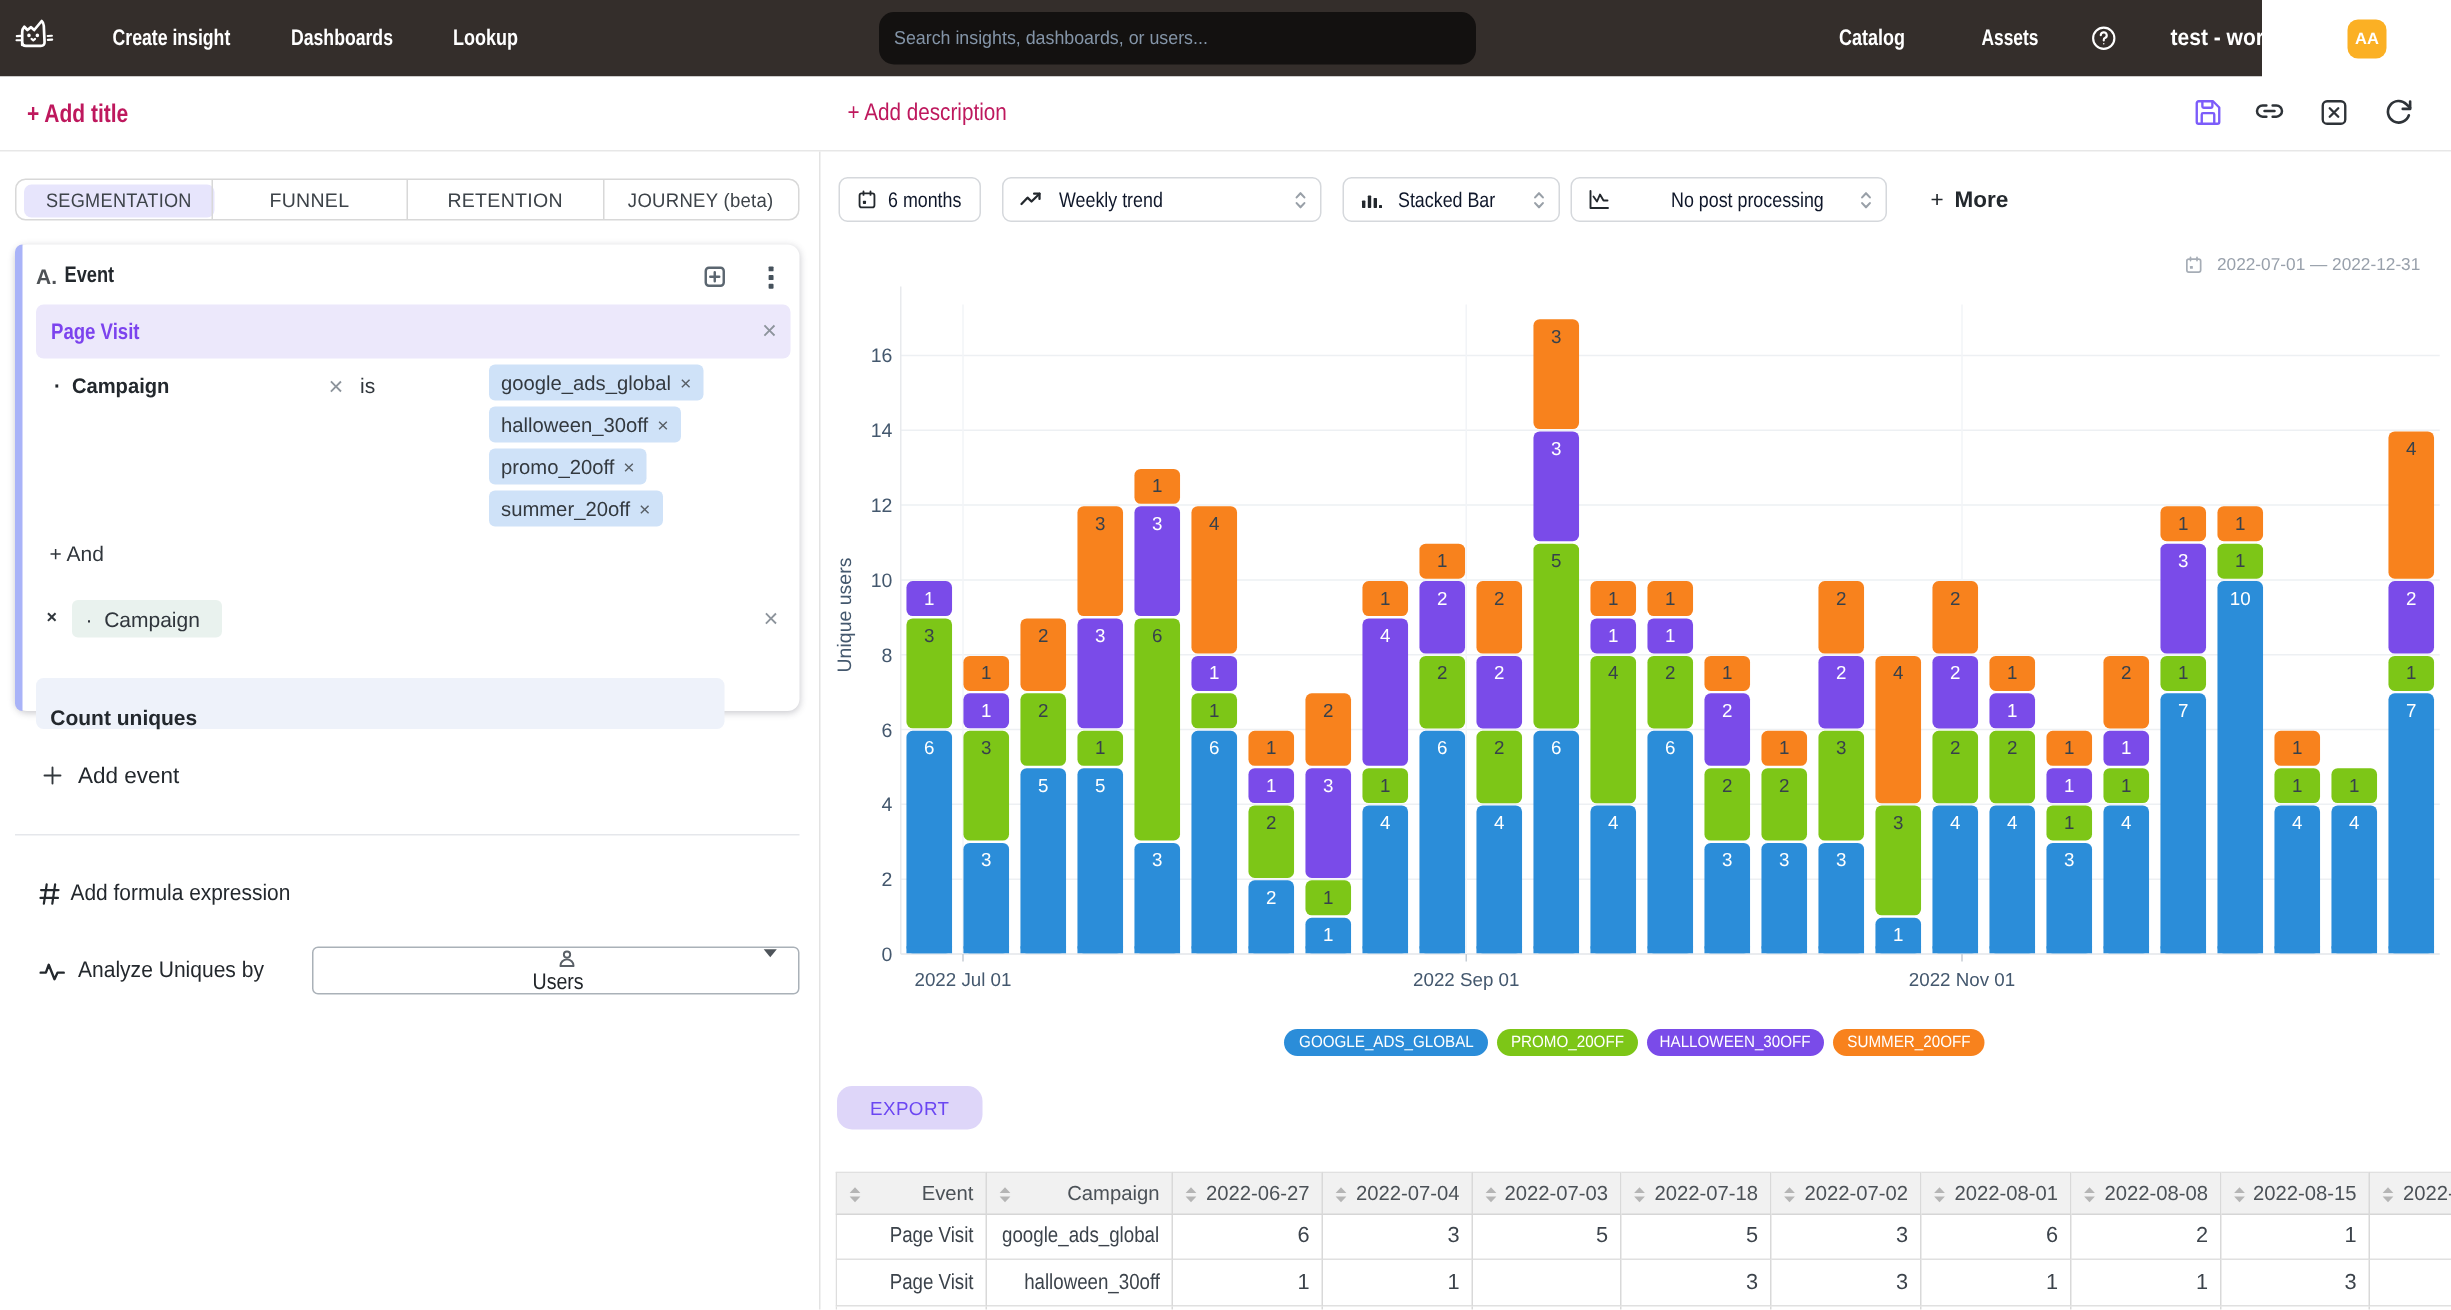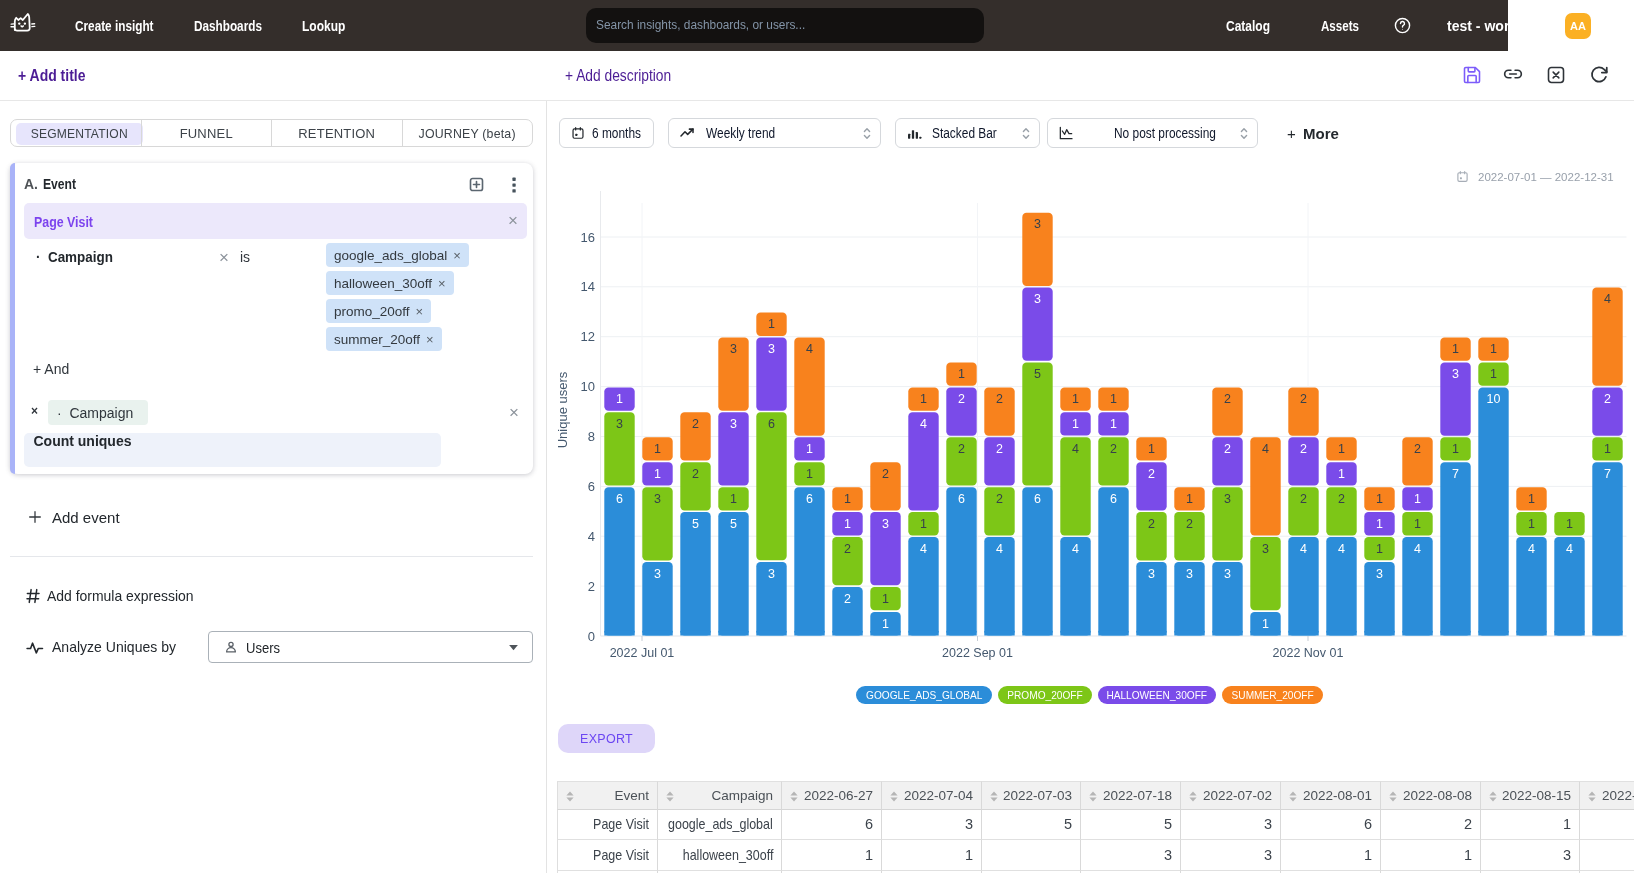--- a/index.html
+++ b/index.html
@@ -7,37 +7,37 @@
 .abs { position:absolute; }
 .cx { display:inline-block; transform-origin:0 50%; white-space:nowrap; }
 #nav { position:absolute; left:0; top:0; width:1508px; height:51px; background:#342e2b; }
 .navlink { position:absolute; top:0; height:51px; line-height:51px; color:#fff; font-size:15px; font-weight:bold; }
 #search { position:absolute; left:586px; top:8px; width:398px; height:35px; background:#131110;
   border-radius:10px; color:#8495a8; font-size:12.5px; line-height:35px; padding-left:10px; }
 #avatar { position:absolute; left:1565px; top:13px; width:26px; height:26px; background:#fbb024;
   border-radius:7px; color:#fff; font-size:11px; font-weight:bold; text-align:center; line-height:26px; }
 #titlerow { position:absolute; left:0; top:51px; width:1634px; height:50px; background:#fff;
   border-bottom:1px solid #e7e7e7; }
-.ghost { color:#4c1d95; }
+.ghost { color:#be185d; }
 #vdiv { position:absolute; left:546px; top:101px; width:1px; height:772px; background:#e3e3e3; }
 #tabs { position:absolute; left:10px; top:119px; width:523px; height:28px; border:1px solid #d8d8d8;
   border-radius:7px; display:flex; background:#fff; }
 .tab { flex:1; display:flex; align-items:center; justify-content:center; font-size:13px; color:#3d4349;
   position:relative; letter-spacing:0.2px; }
 .tab + .tab { border-left:1px solid #d8d8d8; }
 .tabsel { position:absolute; left:5px; top:2.5px; width:127px; height:22px; background:#e7e5fc; border-radius:5px;
   display:flex; align-items:center; justify-content:center; }
 #card { position:absolute; left:10px; top:163px; width:523px; height:311px; background:#fff; border-radius:8px;
   box-shadow:0 1px 5px rgba(60,60,80,0.28); }
 #stripe { position:absolute; left:10px; top:163px; width:4.6px; height:311px; background:#a9b3f8;
   border-radius:8px 0 0 8px; }
 .rowpv { position:absolute; left:24px; top:203px; width:503px; height:36px; background:#ece8fb; border-radius:5px;
   display:flex; align-items:center; }
-.rowcu { position:absolute; left:24px; top:433px; width:417px; height:34px; background:#eef2fa; border-radius:5px;
-  display:flex; align-items:flex-start; }
+.rowcu { position:absolute; left:24px; top:452px; width:459px; height:34px; background:#eef2fa; border-radius:5px;
+  display:flex; align-items:flex-end; }
 .xgray { color:#8d949c; font-size:17px; }
 .tag { position:absolute; left:326px; height:24px; background:#cfe2f8; border-radius:4px; display:inline-flex;
   align-items:center; padding:0 8px; font-size:13.5px; color:#33393f; gap:6px; }
 .tag .x { color:#585f66; font-size:13px; }
 .tbox { position:absolute; top:118px; height:30px; border:1px solid #d5d8dc; border-radius:6px; background:#fff;
   display:flex; align-items:center; font-size:14px; color:#0f172a; }
 .lgd { position:absolute; top:686px; height:18px; border-radius:9px; color:#fff; font-size:11px;
   display:flex; align-items:center; justify-content:center; }
 #export { position:absolute; left:558px; top:724px; width:97px; height:29px; background:#ded6f9; border-radius:10px;
   color:#6b46f2; font-size:12.5px; letter-spacing:0.3px; display:flex; align-items:center; justify-content:center; }
@@ -151,21 +151,21 @@
 <div class="abs" style="left:10px; top:556px; width:523px; height:1px; background:#e5e7eb;"></div>
 <div class="abs" style="left:24px; top:587px;"><svg width="18" height="18" viewBox="0 0 24 24" fill="none" stroke="#23282d" stroke-width="2" stroke-linecap="round">
 <path d="M9.5 3.5 L7 20.5 M17 3.5 L14.5 20.5 M4.5 8.5 H20 M4 15.5 H19.5"></path>
 </svg></div>
 <div class="abs" style="left:47px; top:587px; font-size:15px; color:#23282d;"><span class="cx" style="transform:scaleX(0.93);">Add formula expression</span></div>
 <div class="abs" style="left:25px; top:638px;"><svg width="20" height="20" viewBox="0 0 24 24" fill="none" stroke="#23282d" stroke-width="1.9" stroke-linecap="round" stroke-linejoin="round">
 <path d="M2.5 12.5 h4.2 L9 6.2 l4.6 11.6 L16 12.5 h5"></path>
 </svg></div>
 <div class="abs" style="left:52px; top:638px; font-size:15px; color:#23282d;"><span class="cx" style="transform:scaleX(0.935);">Analyze Uniques by</span></div>
 <div class="abs" style="left:208px; top:631px; width:325px; height:32px; border:1px solid #aab1b8; border-radius:4px;
-  display:flex; align-items:center; background:#fff;">
+  display:flex; align-items:center; background:#fff;flex-direction:column;">
   <span style="margin-left:15px; display:flex;">
       <svg width="14" height="14" viewBox="0 0 24 24" fill="none" stroke="#5a6067" stroke-width="2.2" stroke-linejoin="round">
 <circle cx="12" cy="7.5" r="3.6"></circle>
 <path d="M4.5 20.5 a7.5 7.5 0 0 1 15 0 Z"></path>
 </svg>
     </span>
   <span class="cx" style="margin-left:8px; font-size:15px; color:#212529; transform:scaleX(0.87);">Users</span>
   <span style="position:absolute; right:13px; display:flex;">
       <svg width="11" height="7" viewBox="0 0 12 8">
         <path d="M1 1 L6 7 L11 1 Z" fill="#4e545a"></path>

